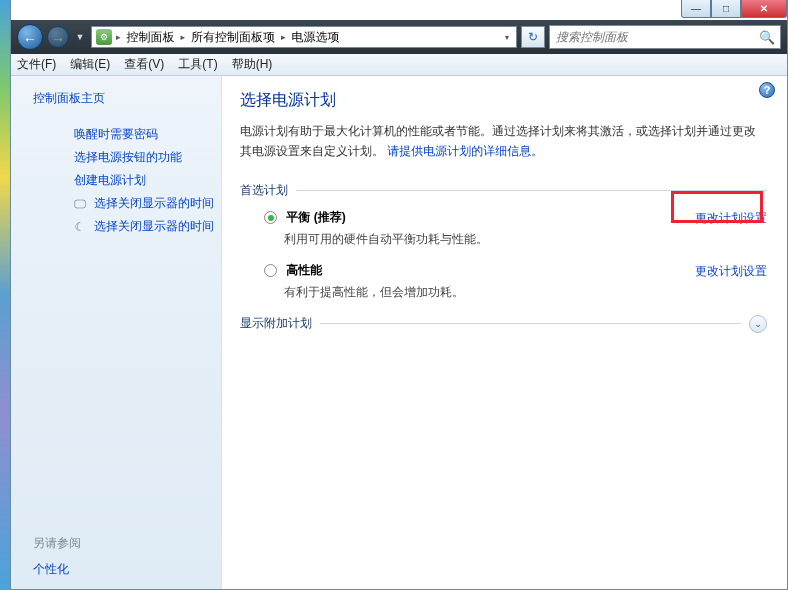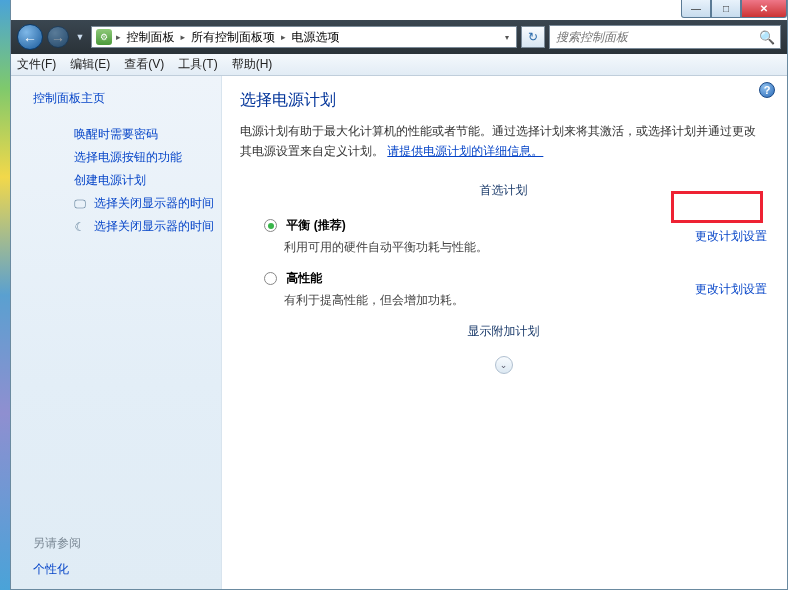--- a/index.html
+++ b/index.html
@@ -109,31 +109,31 @@
     flex:1; padding:14px 20px 0 18px; position:relative; background:#fff;
   }
   .help-icon {
     position:absolute; right:12px; top:6px; width:16px;height:16px;border-radius:50%;
     background:radial-gradient(circle at 35% 30%,#8fc0ee,#2a6ab8);color:#fff;
     display:flex;align-items:center;justify-content:center;font-size:11px;font-weight:bold;
     border:1px solid #1a4a88;
   }
   h1.page-title{font-size:16px;font-weight:normal;color:#003399;margin:0 0 10px 0;}
   .intro{color:#333;line-height:1.7;margin-bottom:20px;}
-  .intro a{color:#0645c8;text-decoration:underline;margin-top:29px;}
+  .intro a{color:#0645c8;margin-top:29px;}
   .section-hdr {
-    display:flex;align-items:center;gap:8px;color:#1a3a6a;margin-bottom:10px;flex-direction:column;
+    display:flex;align-items:center;gap:8px;color:#1a3a6a;margin-bottom:10px;
   }
   .section-hdr .line{flex:1;height:1px;background:#cdd8e2;}
   .section-hdr .expander{
     width:18px;height:18px;border-radius:50%;background:linear-gradient(#f8fbfe,#dce8f2);
     border:1px solid #b0c0d0;display:flex;align-items:center;justify-content:center;font-size:9px;color:#556;
   }
   .plan {
-    display:flex;align-items:center;padding:0 0 14px 24px;
+    display:flex;align-items:flex-start;padding:0 0 14px 24px;
   }
   .plan-left{flex:1;}
   .plan-radio {
     width:13px;height:13px;border:1px solid #888;border-radius:50%;display:inline-flex;
     align-items:center;justify-content:center;margin-right:6px;vertical-align:middle;
   }
   .plan-radio.checked::after{content:"";width:6px;height:6px;border-radius:50%;background:#39b54a;}
   .plan-name{font-weight:bold;color:#000;}
   .plan-desc{color:#444;margin:5px 0 0 20px;}
   .plan-link{color:#0645c8;cursor:pointer;white-space:nowrap;padding-top:1px;}

